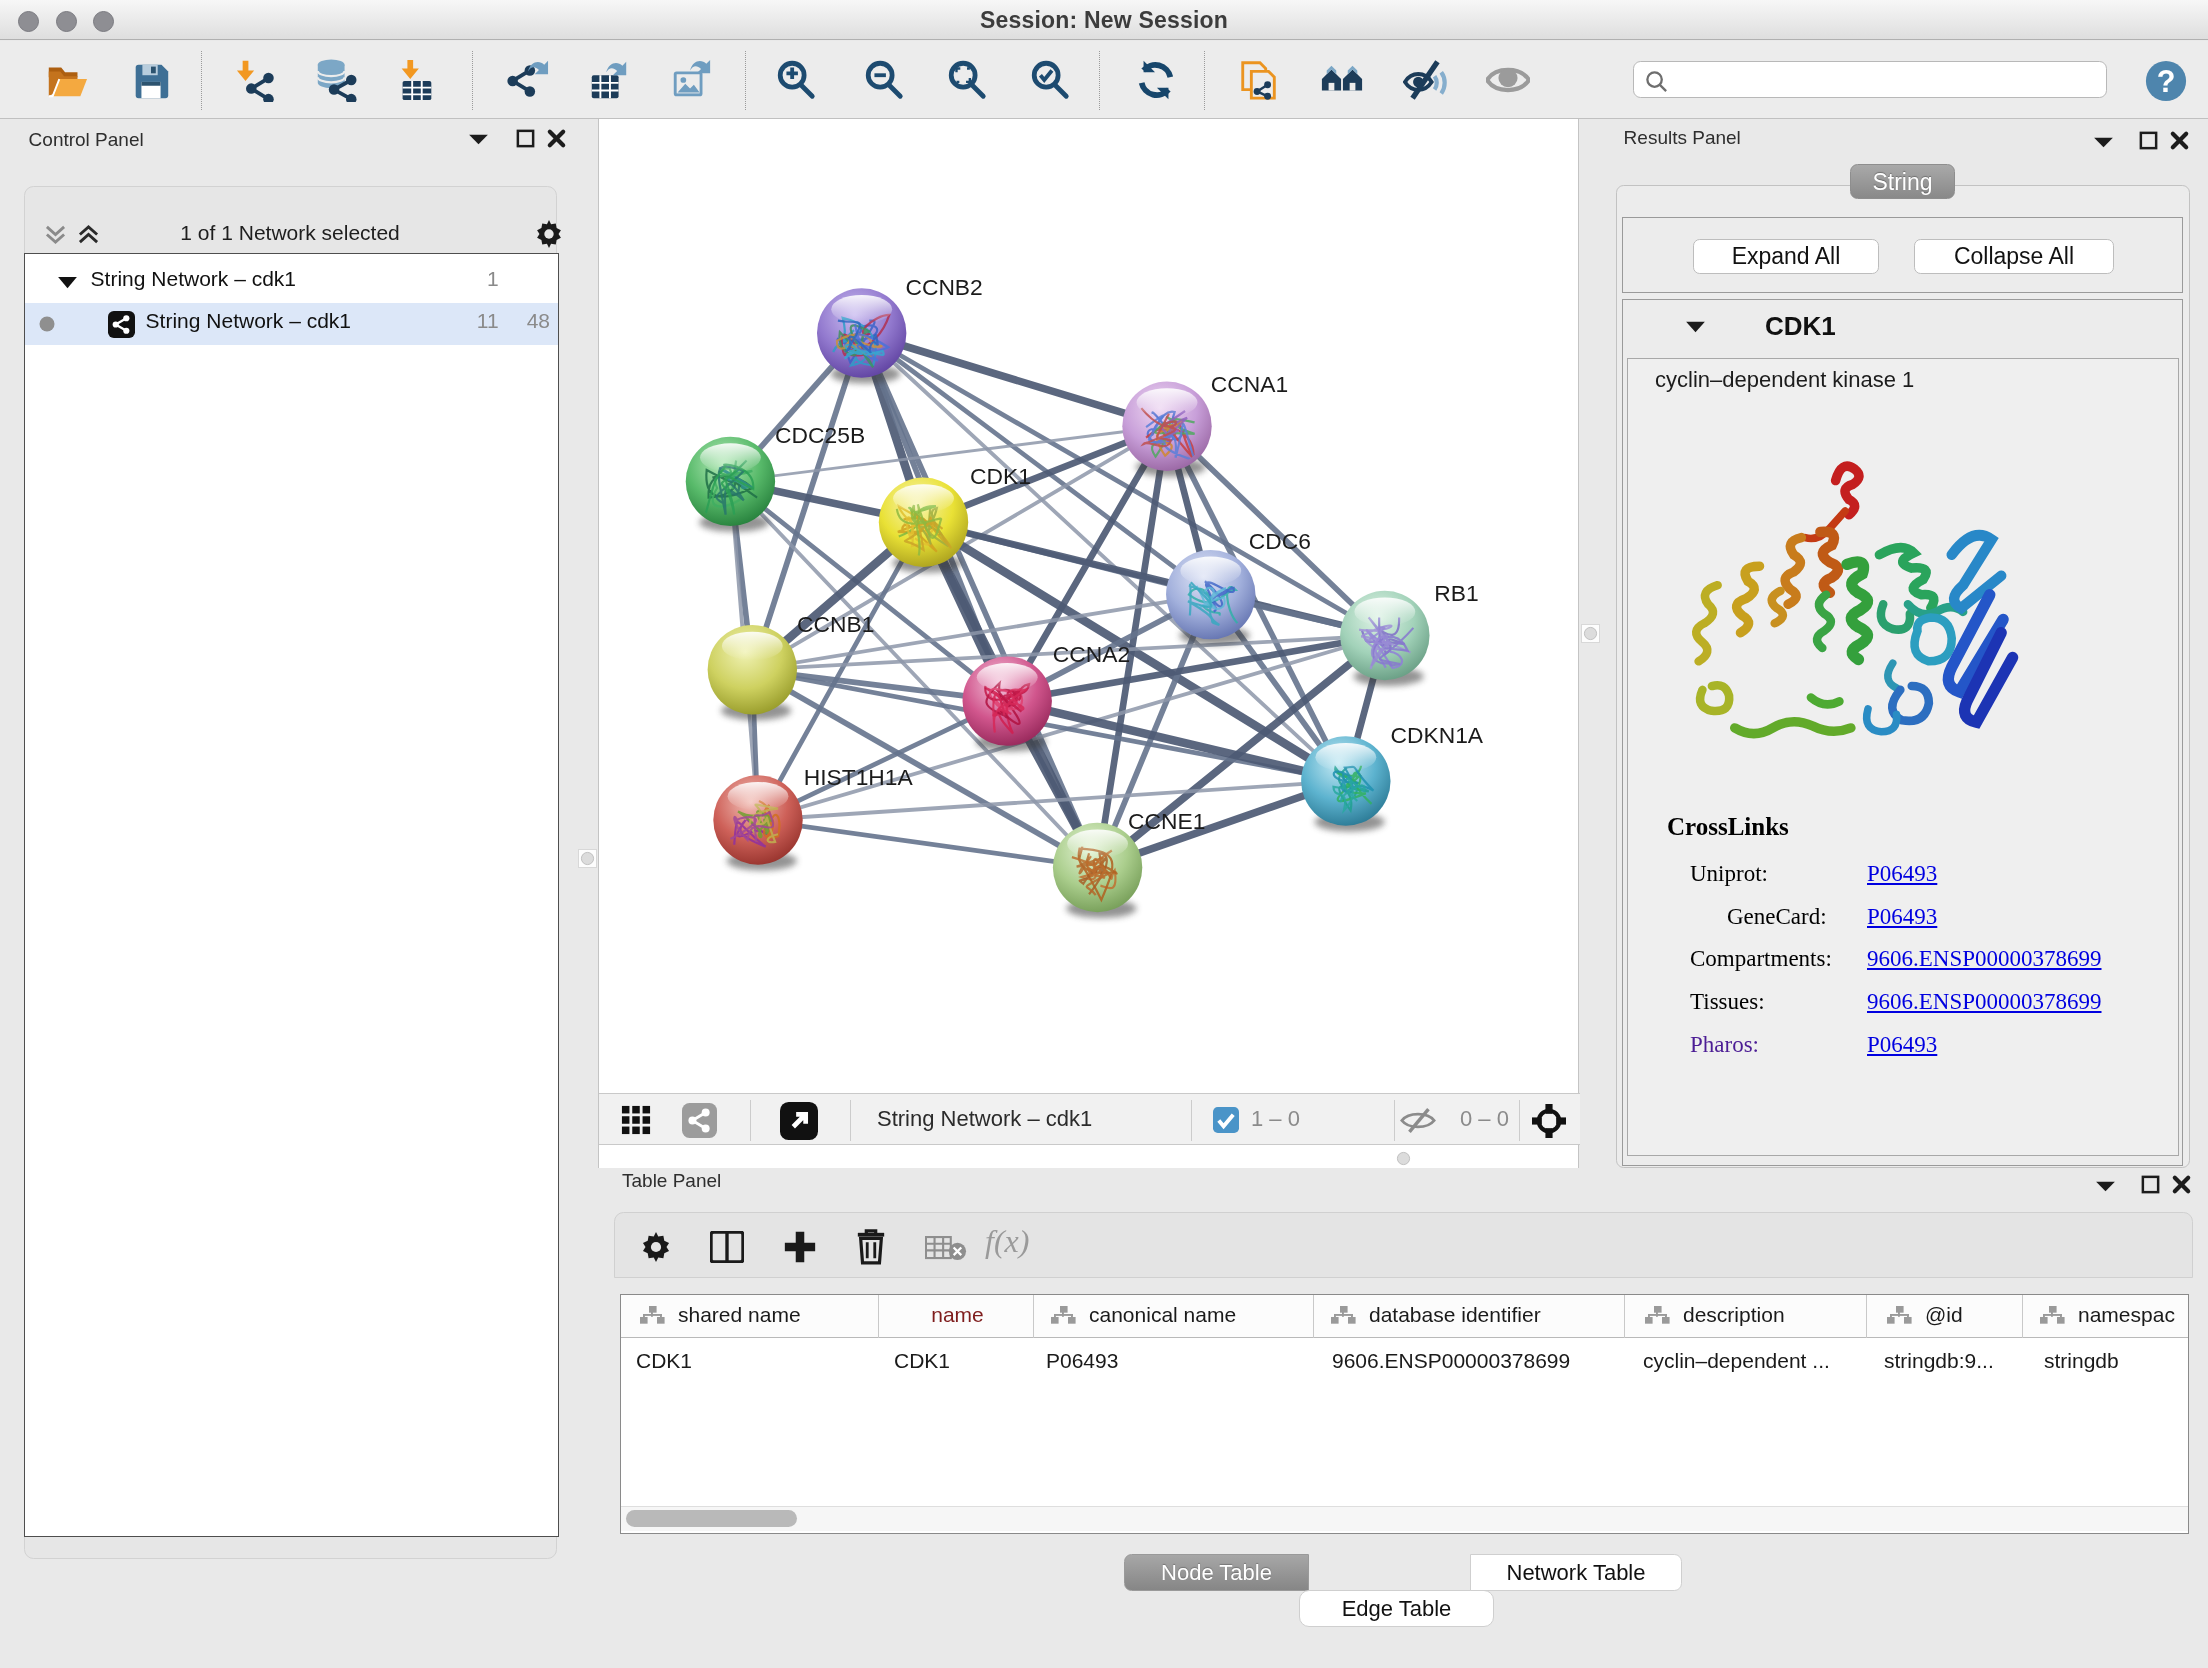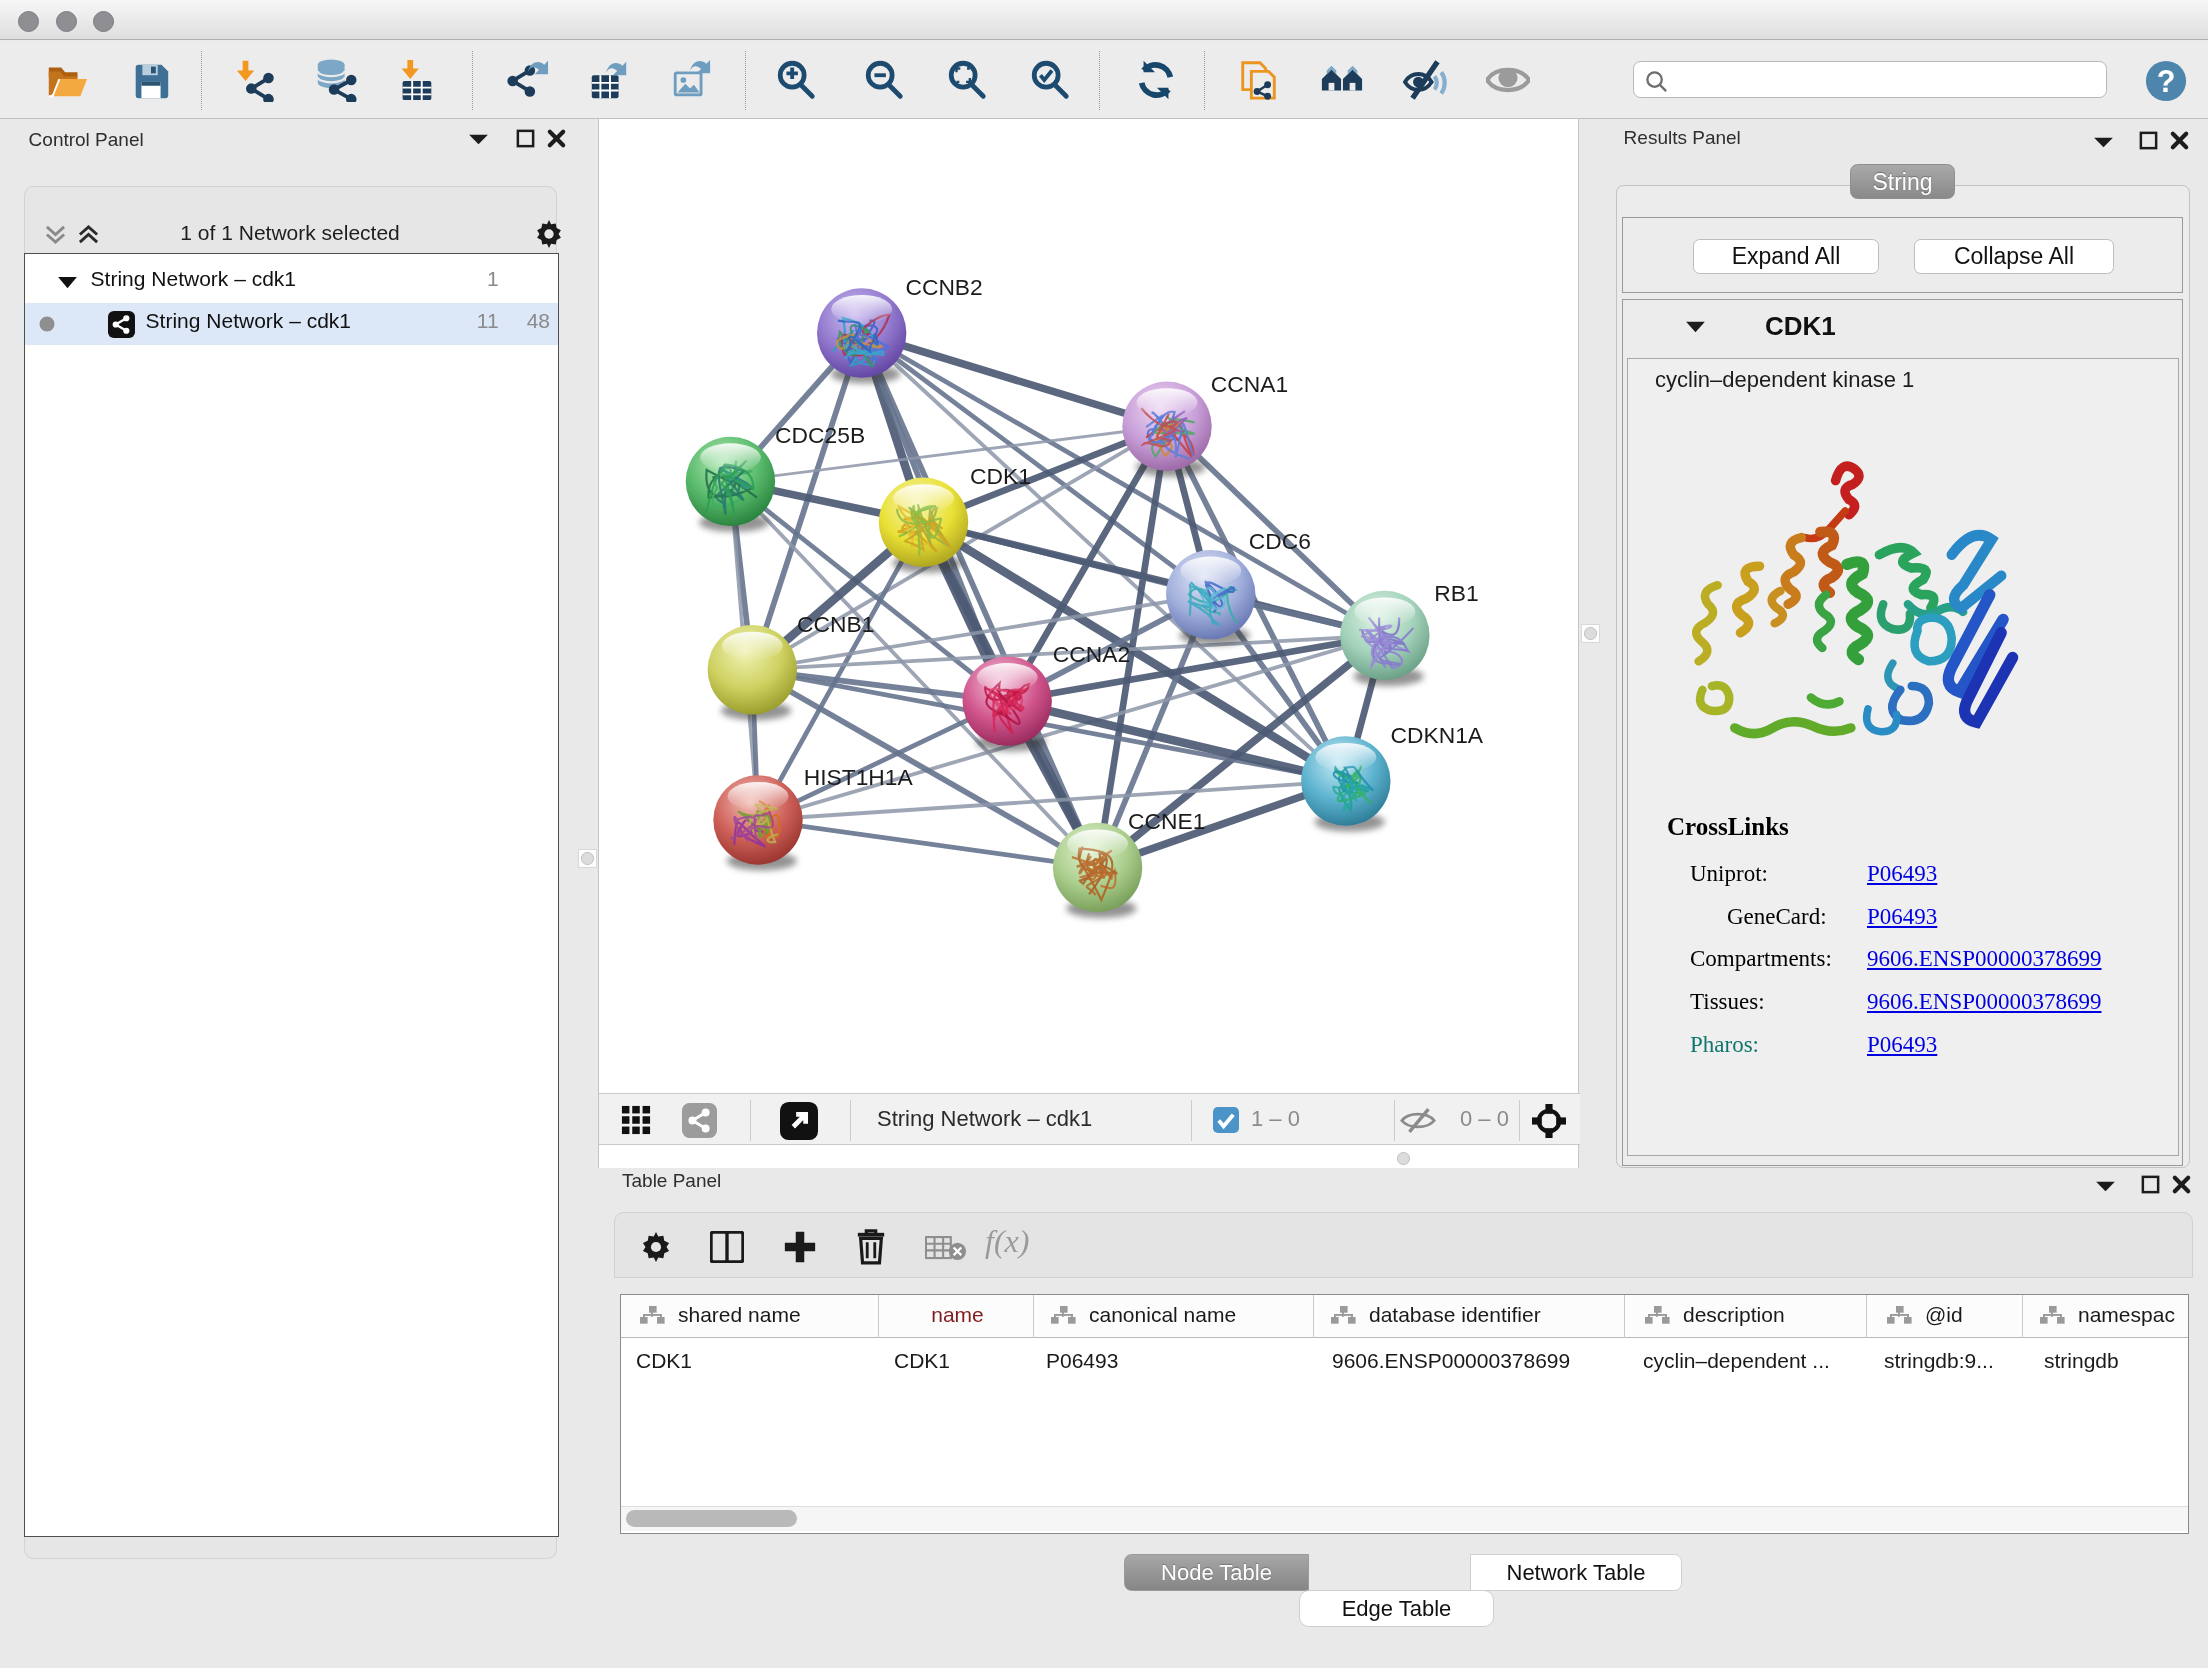--- a/index.html
+++ b/index.html
@@ -45,20 +45,21 @@
 .btab { position:absolute; top:386px; height:37px; background:#fff; border:1px solid #cfcfcf;
   color:#111; font-size:22px; text-align:center; line-height:35px; border-radius:7.6px; width:185px; }
 .tabsel2 { background:linear-gradient(#a7a7a7,#868686); color:#fff; border-color:#9a9a9a; text-shadow:0 -1px 1px rgba(0,0,0,.25); border-radius:7.6px 0 0 7.6px; }
 </style>
 </head>
 <body>
 <div id="titlebar">
   <div class="tl" style="left:18px;"></div>
   <div class="tl" style="left:56px;"></div>
   <div class="tl" style="left:93px;"></div>
+  <div id="title">Session: New Session</div>
 </div>
 <div id="toolbar">
   <svg class="ticon" style="left:44px;" viewBox="0 0 46 46">
       <path d="M5 10 h13 l4 5 h13 v5 H5z" fill="#ad5f10"></path>
       <path d="M5 40 V14 h12 l4 5 h14 v4z" fill="#c4731d"></path>
       <path d="M9 40 L16 22 h29 l-7 18z" fill="#f4a940"></path>
       <path d="M5 40 L9 40 16 22" fill="none" stroke="#fff" stroke-width="2"></path>
     </svg>
   <svg class="ticon" style="left:129px;" viewBox="0 0 46 46">
       <path d="M7 10 a3 3 0 0 1 3-3 h24 l7 7 v25 a3 3 0 0 1-3 3 H10 a3 3 0 0 1-3-3z" fill="#3e6f95"></path>
@@ -683,21 +684,21 @@
     </svg>
     <div class="serif" style="position:absolute;left:51px;top:694px;font-size:25px;font-weight:bold;color:#000;">CrossLinks</div>
     <div class="serif" style="position:absolute;left:74px;top:742px;font-size:23px;color:#000;">Uniprot:</div>
     <div class="serif" style="position:absolute;left:251px;top:742px;font-size:23px;color:#0000e0;text-decoration:underline;">P06493</div>
     <div class="serif" style="position:absolute;left:74px;top:785px;font-size:23px;color:#000;margin-left:37px;">GeneCard:</div>
     <div class="serif" style="position:absolute;left:251px;top:785px;font-size:23px;color:#0000e0;text-decoration:underline;">P06493</div>
     <div class="serif" style="position:absolute;left:74px;top:827px;font-size:23px;color:#000;">Compartments:</div>
     <div class="serif" style="position:absolute;left:251px;top:827px;font-size:23px;color:#0000e0;text-decoration:underline;">9606.ENSP00000378699</div>
     <div class="serif" style="position:absolute;left:74px;top:870px;font-size:23px;color:#000;">Tissues:</div>
     <div class="serif" style="position:absolute;left:251px;top:870px;font-size:23px;color:#0000e0;text-decoration:underline;">9606.ENSP00000378699</div>
-    <div class="serif" style="position:absolute;left:74px;top:913px;font-size:23px;color:#0f766e;">Pharos:</div>
+    <div class="serif" style="position:absolute;left:74px;top:913px;font-size:23px;color:#4c1d95;">Pharos:</div>
     <div class="serif" style="position:absolute;left:251px;top:913px;font-size:23px;color:#0000e0;text-decoration:underline;">P06493</div>
   </div>
   <div id="tpanel">
     <div class="phead" style="position:absolute;left:51px;top:1.9px;">Table Panel</div>
     <svg style="position:absolute;left:1522px;top:9.5px;" width="25" height="15" viewBox="0 0 26 16">
         <path d="M3 4 h20 l-10 10z" fill="#1c1c1c"></path>
       </svg>
     <svg style="position:absolute;left:1569px;top:5.7px;" width="21" height="21" viewBox="0 0 22 22">
         <rect x="3" y="3" width="16" height="16" fill="none" stroke="#1c1c1c" stroke-width="2.6"></rect>
       </svg>

